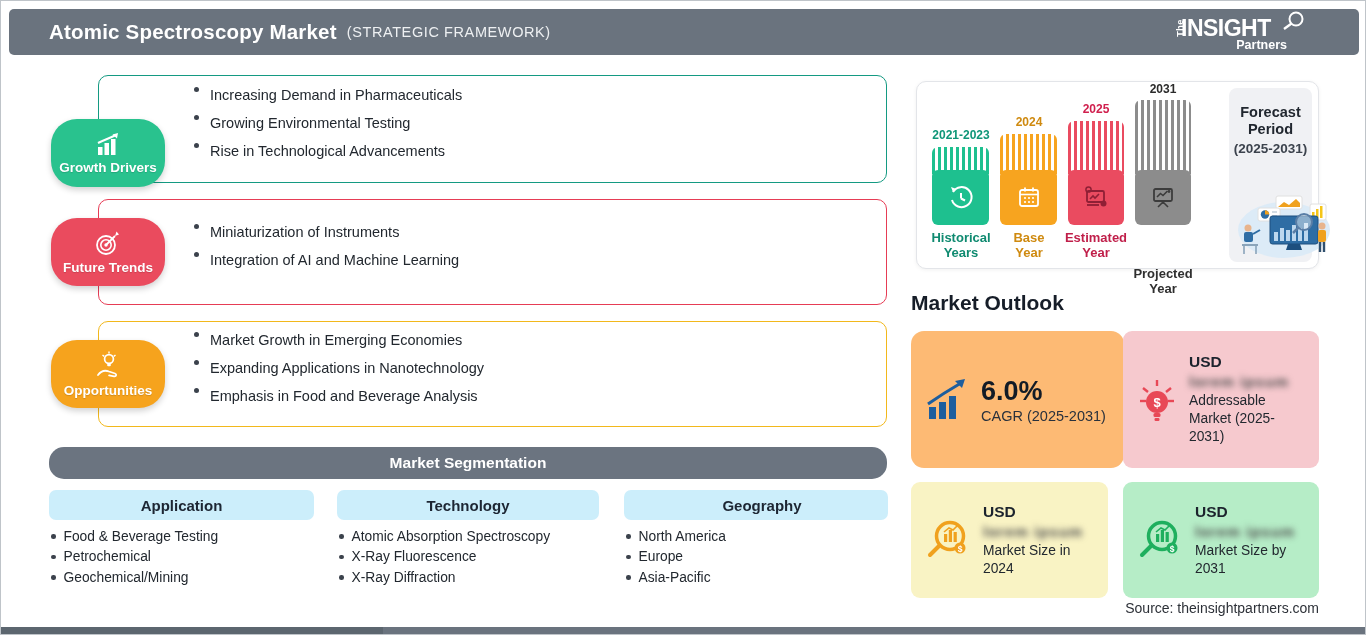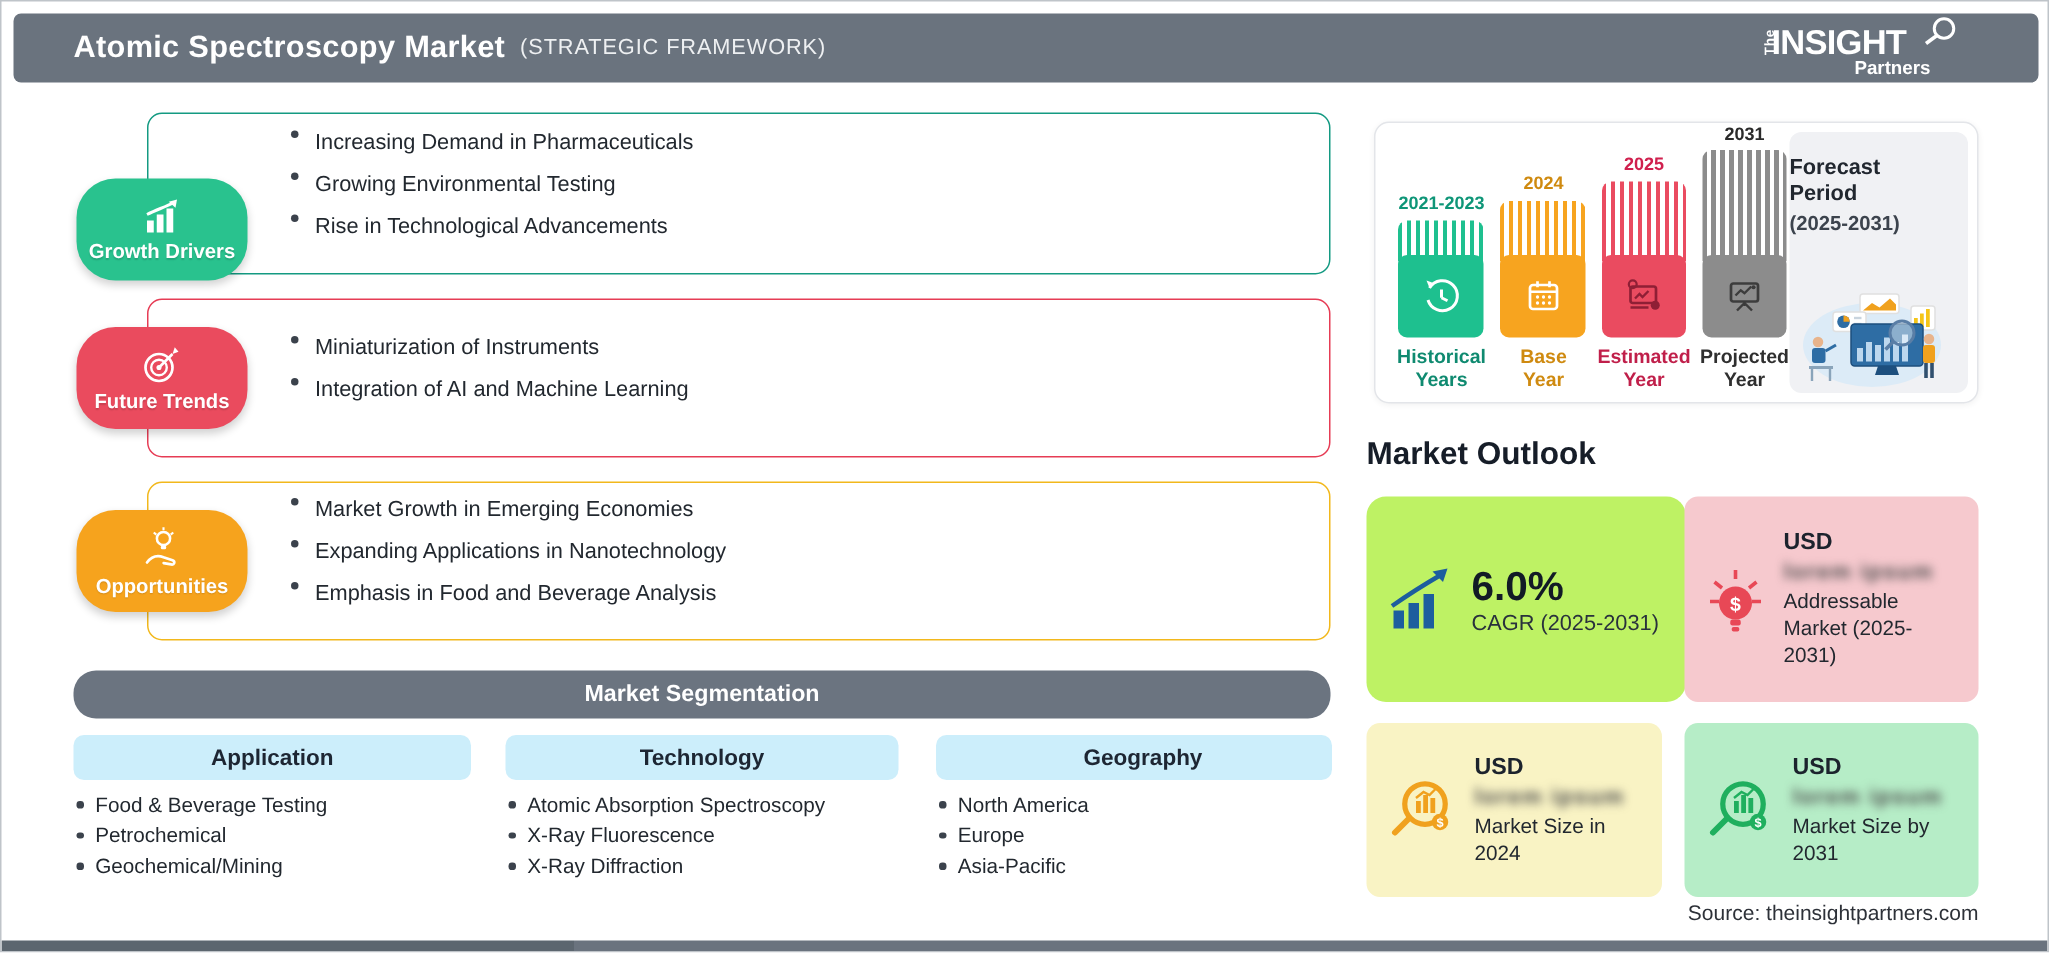--- a/index.html
+++ b/index.html
@@ -39,38 +39,38 @@
               display:flex; align-items:center; justify-content:center; }
   .seg-pill span { font-size:15px; font-weight:bold; color:#1d2633; }
   .seg-list { position:absolute; top:525px; }
   .seg-item { display:flex; align-items:center; height:20.5px; }
   .seg-dot { width:4.5px; height:4.5px; border-radius:50%; background:#3b424c; margin:0 8px 0 2px; flex:0 0 auto; }
   .seg-text { font-size:13.8px; color:#22282f; }
 
   
   .tl-card { position:absolute; left:915px; top:80px; width:403px; height:188px; background:#fff;
              border:1px solid #e3e5e9; border-radius:10px; box-shadow:0 1px 4px rgba(0,0,0,.06); }
-  .tl-forecast { position:absolute; right:6px; top:6px; bottom:6px; width:119px; background:#f0f1f4;
-                 border-radius:8px; padding-top:16px; }
+  .tl-forecast { position:absolute; right:6px; top:6px; bottom:6px; width:83px; background:#f0f1f4;
+                 border-radius:8px; text-align:center; padding-top:16px; }
   .tl-fc1 { font-size:14.5px; font-weight:bold; color:#21272f; line-height:17px; }
   .tl-fc-range { font-size:13.5px; font-weight:bold; color:#3c434d; margin-top:3px; }
   .tl-illustration { position:absolute; left:3px; bottom:2px; }
 
   .tl-bar { position:absolute; border-radius:6px; }
   .tl-stripes { position:absolute; left:0; right:0; top:0; border-radius:6px 6px 0 0; }
   .tl-solid { position:absolute; left:0; right:0; bottom:0; height:55px; border-radius:6px;
               display:flex; align-items:center; justify-content:center; }
   .tl-year { position:absolute; width:80px; text-align:center; font-size:12px; font-weight:bold; }
   .tl-label { position:absolute; top:148px; width:80px; text-align:center; font-size:13px;
               font-weight:bold; line-height:15px; }
 
   
   .outlook-title { position:absolute; left:910px; top:290px; font-size:21px; font-weight:bold; color:#161d28; }
   .card { position:absolute; border-radius:9px; display:flex; align-items:center; padding:0 10px 0 12px; }
-  .card-blue  { left:910px;  top:330px; width:213px; height:137px; background:#bef264;border-radius:13px; }
+  .card-blue  { left:910px;  top:330px; width:213px; height:137px; background:#fdba74;border-radius:13px; }
   .card-pink  { left:1122px; top:330px; width:196px; height:137px; background:#f6c9ce; }
   .card-yellow{ left:910px;  top:481px; width:197px; height:116px; background:#f9f3c4; }
   .card-green { left:1122px; top:481px; width:196px; height:116px; background:#b6edc7; }
   .card-icon { flex:0 0 auto; margin-right:10px; }
   .card-big { font-size:27px; font-weight:bold; color:#121b26; line-height:30px; }
   .card-sub { font-size:14.5px; color:#29313c; margin-top:2px; }
   .card-usd { font-size:15.5px; font-weight:bold; color:#1c232d; }
   .card-blur { font-size:15px; font-weight:bold; color:#4e4e4e; filter:blur(3.2px); letter-spacing:1px; margin:2px 0; }
   .card-label { font-size:13.8px; color:#22282f; line-height:18px; }
 
@@ -296,21 +296,21 @@
         <svg width="30" height="28" viewBox="0 0 30 28">
           <rect x="6" y="5" width="18" height="12" rx="1.5" fill="none" stroke="#3c3c3c" stroke-width="1.8"></rect>
           <path d="M9 13 l3.5-3.5 2.5 2 4.5-4.5" fill="none" stroke="#3c3c3c" stroke-width="1.6"></path>
           <circle cx="21" cy="7.5" r="1.4" fill="#3c3c3c"></circle>
           <line x1="15" y1="17" x2="15" y2="20" stroke="#3c3c3c" stroke-width="1.6"></line>
           <line x1="15" y1="18" x2="10" y2="23" stroke="#3c3c3c" stroke-width="1.6"></line>
           <line x1="15" y1="18" x2="20" y2="23" stroke="#3c3c3c" stroke-width="1.6"></line>
         </svg>
       </div>
     </div>
-    <div class="tl-label" style="left:206px;color:#2f2f2f;">
+    <div class="tl-label" style="left:206px;color:#2f2f2f;margin-top:36px;">
       <div>Projected</div>
       <div>Year</div>
     </div>
 
     <div class="tl-forecast">
       <div class="tl-fc1">Forecast</div>
       <div class="tl-fc1">Period</div>
       <div class="tl-fc-range">(2025-2031)</div>
       <svg class="tl-illustration" width="100" height="68" viewBox="0 0 100 68">
         <ellipse cx="52" cy="38" rx="46" ry="28" fill="#dcebf7"></ellipse>

